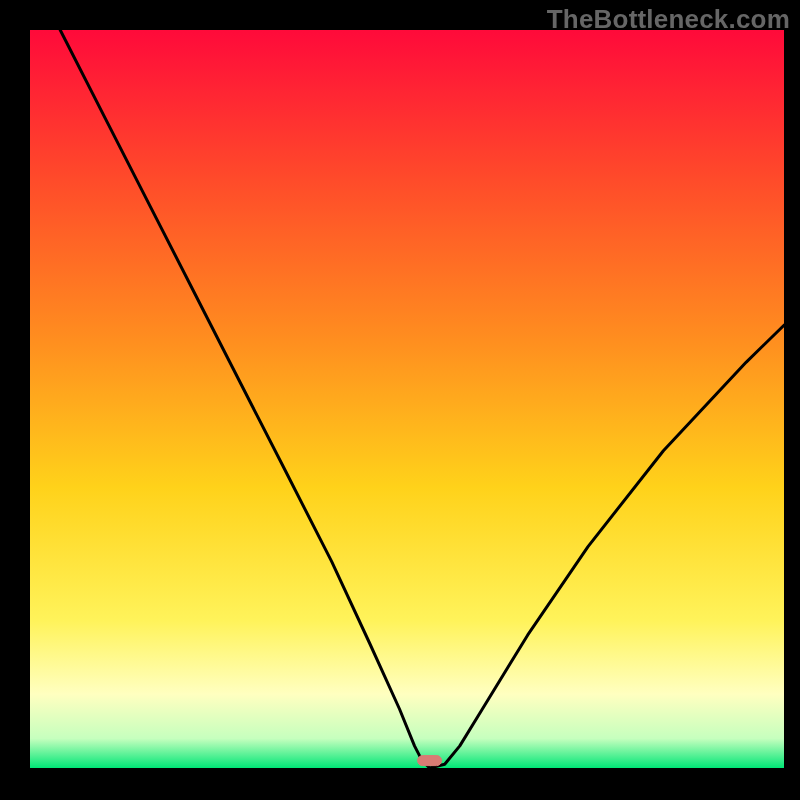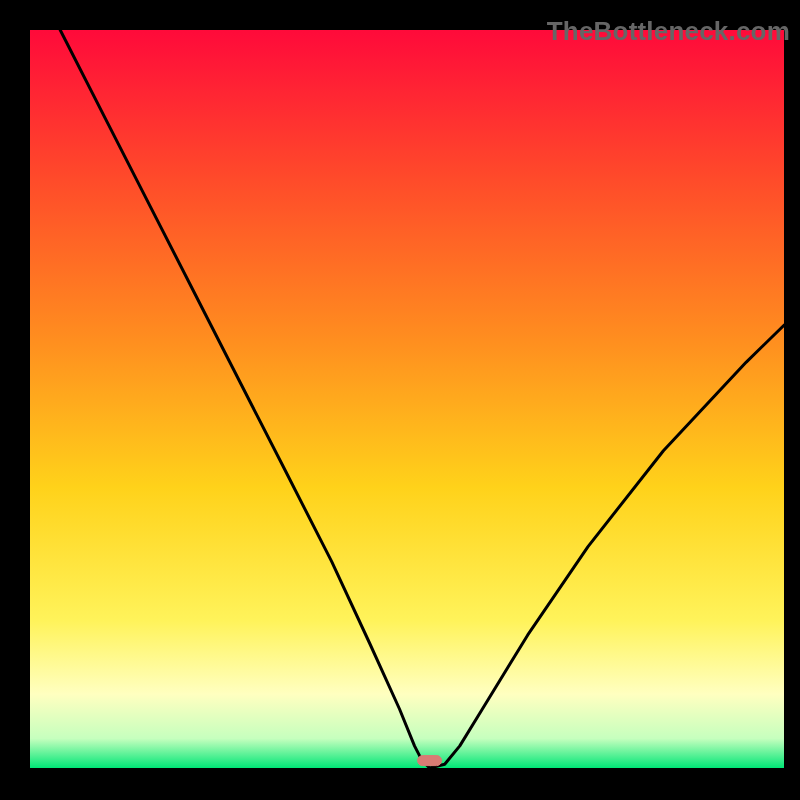--- a/index.html
+++ b/index.html
@@ -11,21 +11,21 @@
     overflow: hidden;
   }
   .frame {
     position: relative;
     width: 800px;
     height: 800px;
     background: #000;
   }
   .watermark {
     position: absolute;
-    top: 16px;
+    top: 4px;
     right: 10px;
     font-family: Arial, Helvetica, sans-serif;
     font-size: 26px;
     font-weight: 600;
     color: #666;
     letter-spacing: 0.2px;
     z-index: 30;
     text-align: center;
   }
   svg.plot {

